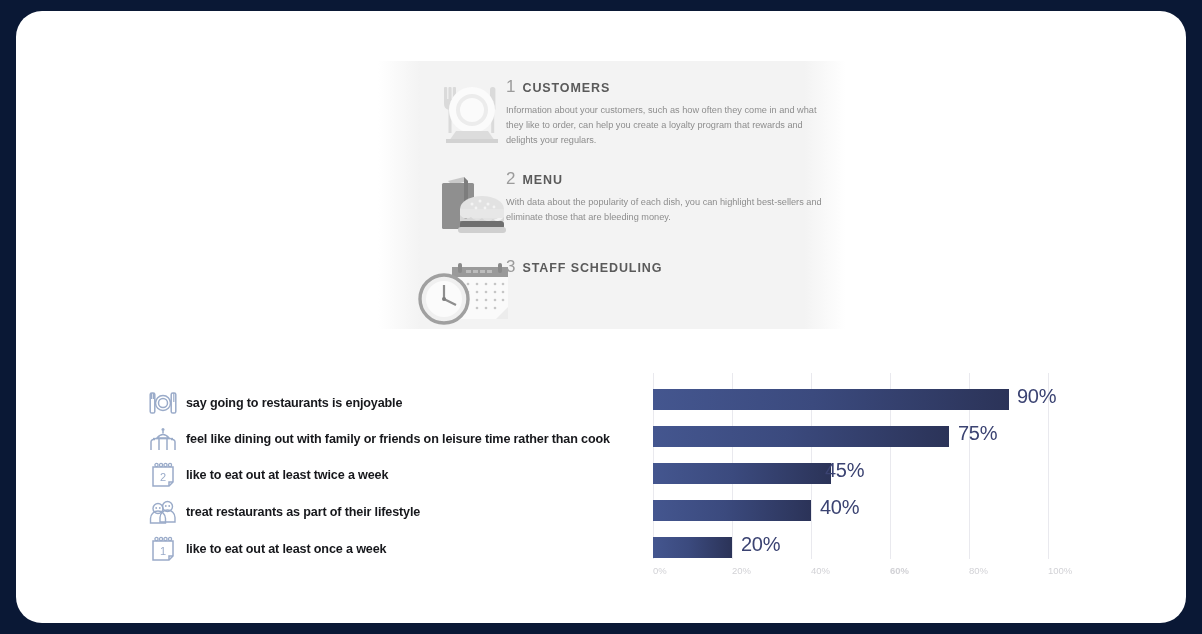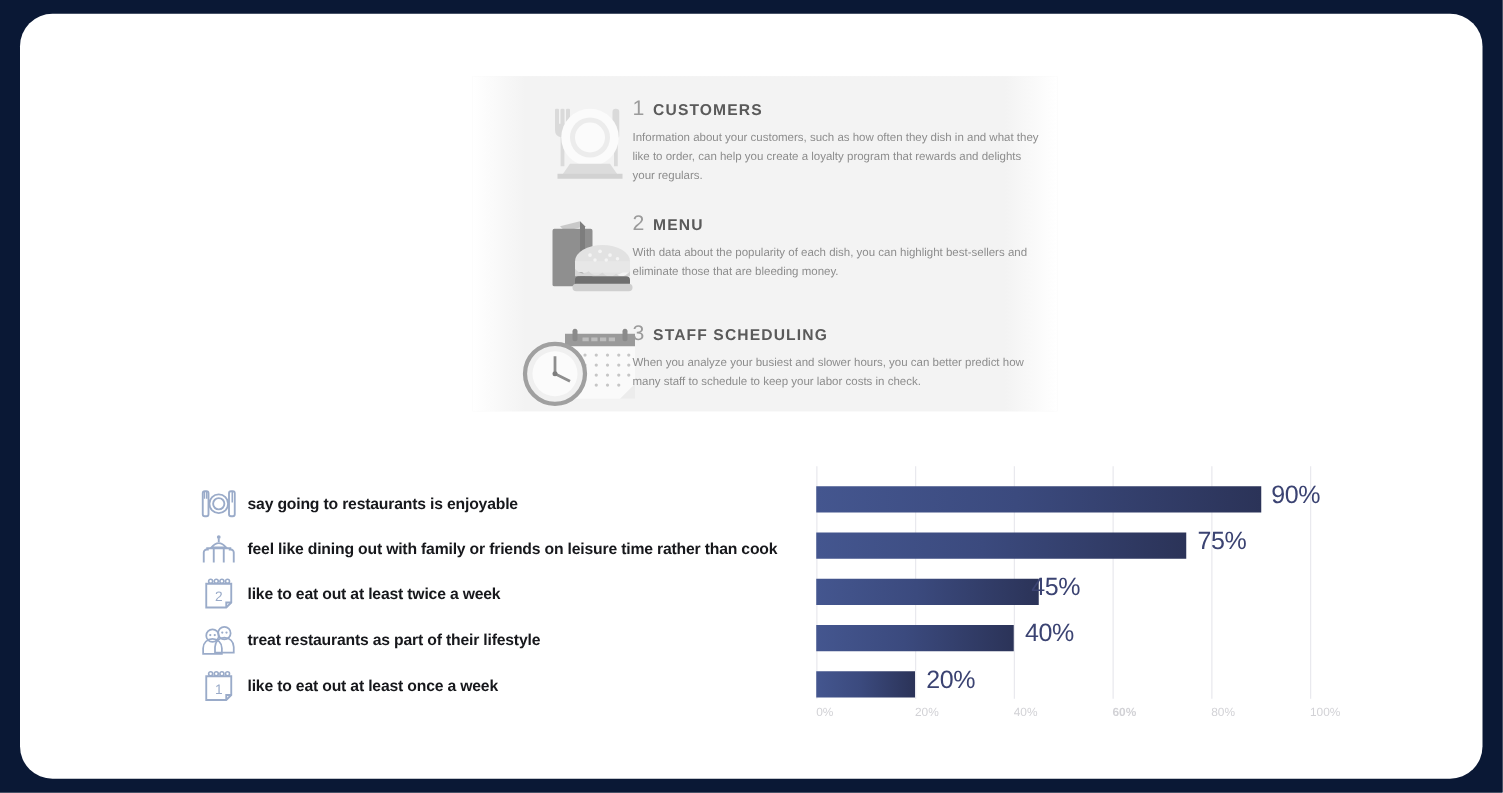--- a/index.html
+++ b/index.html
@@ -43,21 +43,21 @@
   }
   .info-text {
     margin-top: 6px;
     font-size: 9.2px; line-height: 1.62; color: #8d8d8d;
     font-family: "Liberation Sans", sans-serif;
   }
 
   
   #chart { position: absolute; left: 0; top: 352px; width: 1170px; height: 230px; }
   .row {
-    position: absolute; left: 12px; width: 1170px; height: 36px;
+    position: absolute; left: 0; width: 1170px; height: 36px;
     display: flex; align-items: center;
   }
   .row-icon {
     position: absolute; left: 130px; width: 34px; height: 30px;
     display: flex; align-items: center; justify-content: center;
   }
   .row-label {
     position: absolute; left: 170px;
     font-size: 12.6px; font-weight: 700; color: #17181c;
     letter-spacing: -0.15px; white-space: nowrap;
@@ -106,21 +106,21 @@
           <circle cx="64" cy="33" r="12" fill="#fbfbfb"></circle>
           <path d="M41 64 L48 54 H80 L87 64 Z" fill="#dcdcdc"></path>
           <rect x="38" y="62" width="52" height="4" fill="#d2d2d2"></rect>
         </svg>
       </div>
       <div class="info-body">
         <div class="info-head">
           <span class="info-num">1</span>
           <span class="info-title">CUSTOMERS</span>
         </div>
-        <div class="info-text">Information about your customers, such as how often they dish in and what they like to order, can help you create a loyalty program that rewards and delights your regulars.</div>
+        <div class="info-text">Information about your customers, such as how often they come in and what they like to order, can help you create a loyalty program that rewards and delights your regulars.</div>
       </div>
     </div>
 
     <div class="info-row" style="top:108px;">
       <div class="info-icon">
         <svg viewBox="0 0 108 74" width="108" height="74">
           <path d="M40 12 L56 8 L60 12 L44 16 Z" fill="#c9c9c9"></path>
           <rect x="34" y="14" width="32" height="46" rx="1.5" fill="#8f8f8f"></rect>
           <path d="M56 8 L60 12 V56 L56 60 Z" fill="#7d7d7d"></path>
           <ellipse cx="74" cy="40" rx="22" ry="13" fill="#e2e2e2"></ellipse>
@@ -188,21 +188,20 @@
           <line x1="36" y1="42" x2="36" y2="28" stroke="#8e8e8e" stroke-width="2.2"></line>
           <line x1="36" y1="42" x2="48" y2="48" stroke="#8e8e8e" stroke-width="2.2"></line>
           <circle cx="36" cy="42" r="2" fill="#7d7d7d"></circle>
         </svg>
       </div>
       <div class="info-body">
         <div class="info-head">
           <span class="info-num">3</span>
           <span class="info-title">STAFF SCHEDULING</span>
         </div>
-        <div class="info-text">When you analyze your busiest and slower hours, you can better predict how many staff to schedule to keep your labor costs in check.</div>
       </div>
     </div>
   </div>
 
   <div id="chart">
 
     <div class="plot">
       <div class="grid-line" style="left:0px;"></div>
       <div class="grid-line" style="left:79px;"></div>
       <div class="grid-line" style="left:158px;"></div>

